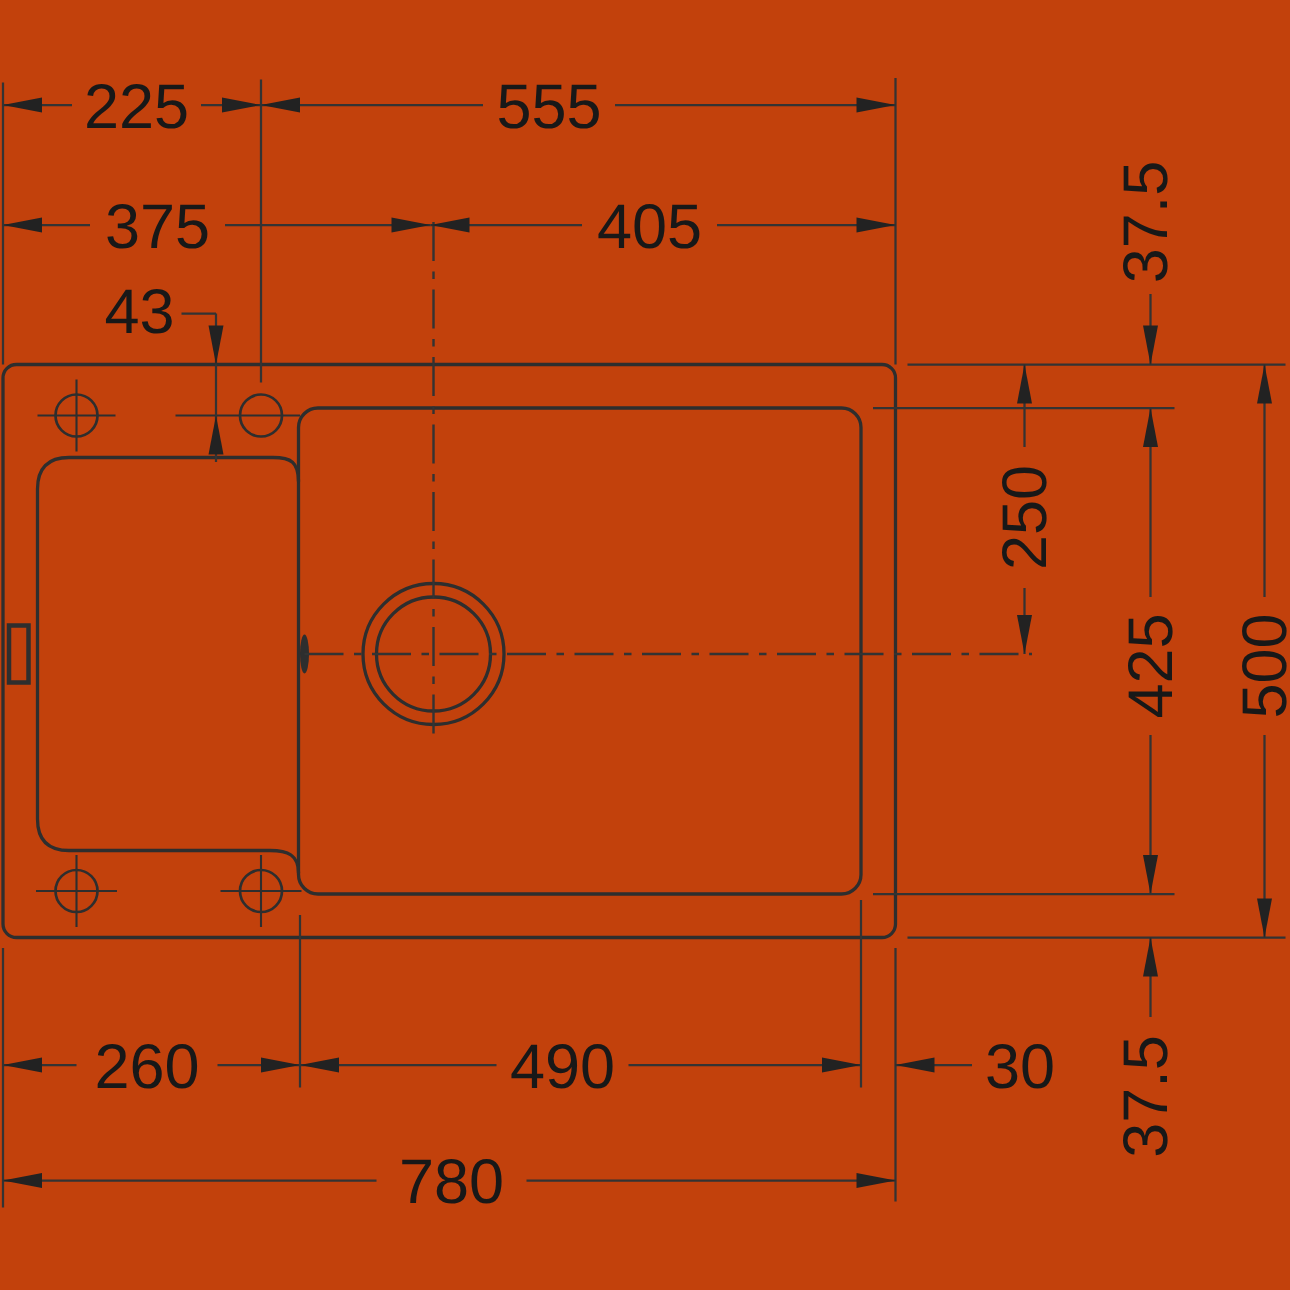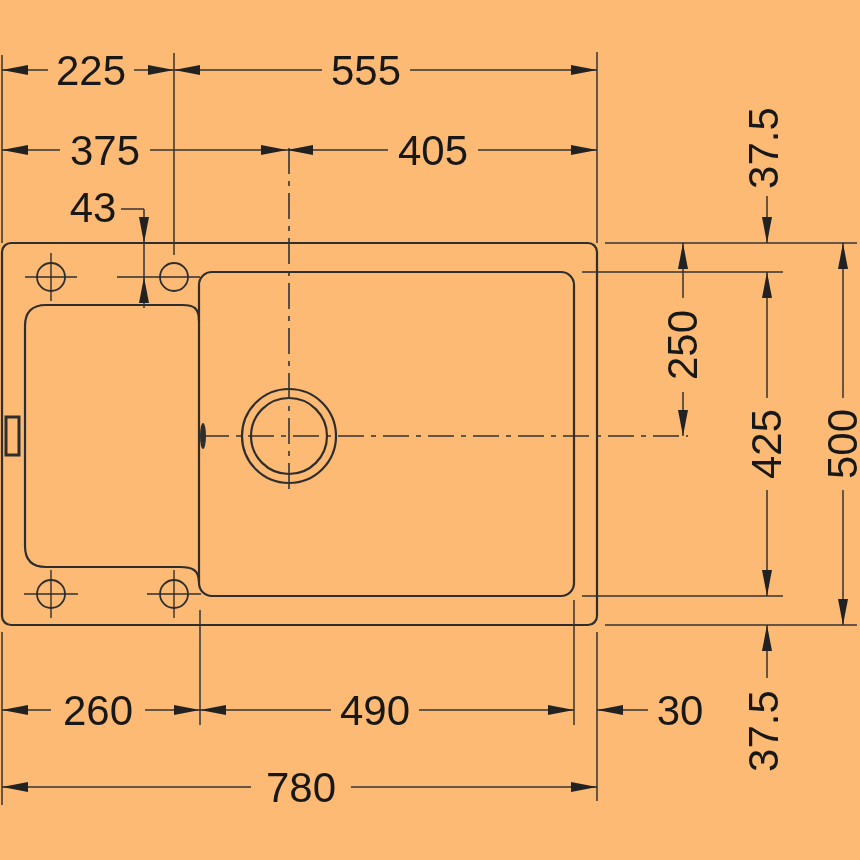--- a/index.html
+++ b/index.html
@@ -1,17 +1,17 @@
 <!DOCTYPE html>
 <html><head>
 <meta charset="utf-8">
 <style>
   html,body{margin:0;padding:0;background:#ffffff;}
   .canvas{
-    width:860px;height:860px;background:#fdba74;position:relative;overflow:hidden;
+    width:860px;height:860px;background:#c2410c;position:relative;overflow:hidden;
     font-family:"Liberation Sans", sans-serif;
   }
   svg{display:block;}
   .lbl{
     font-family:"Liberation Sans", sans-serif;
     font-size:42px;
     fill:#181818;
   }
 </style>
 </head>

